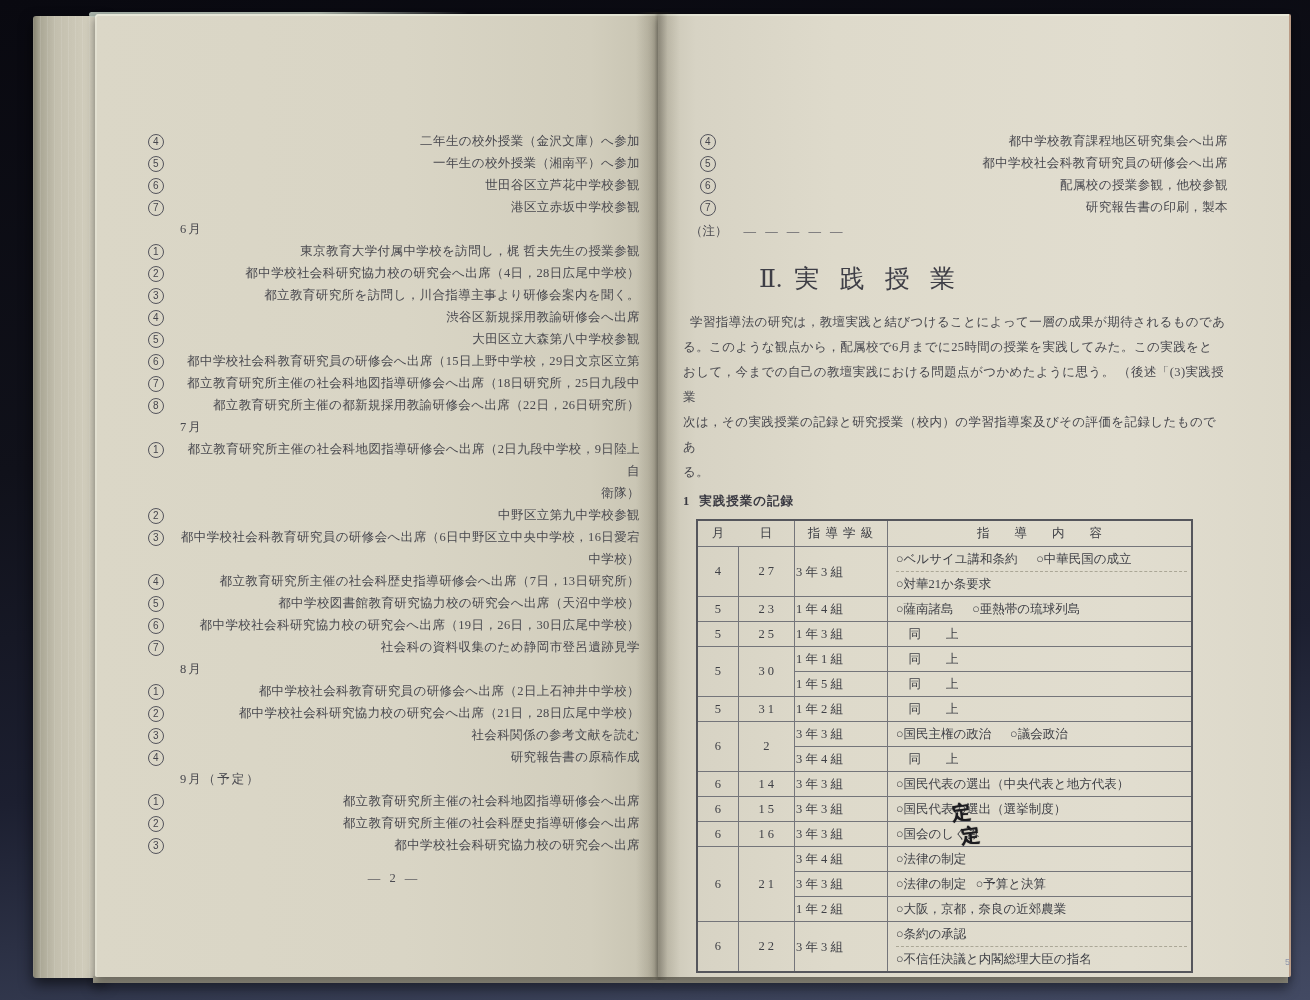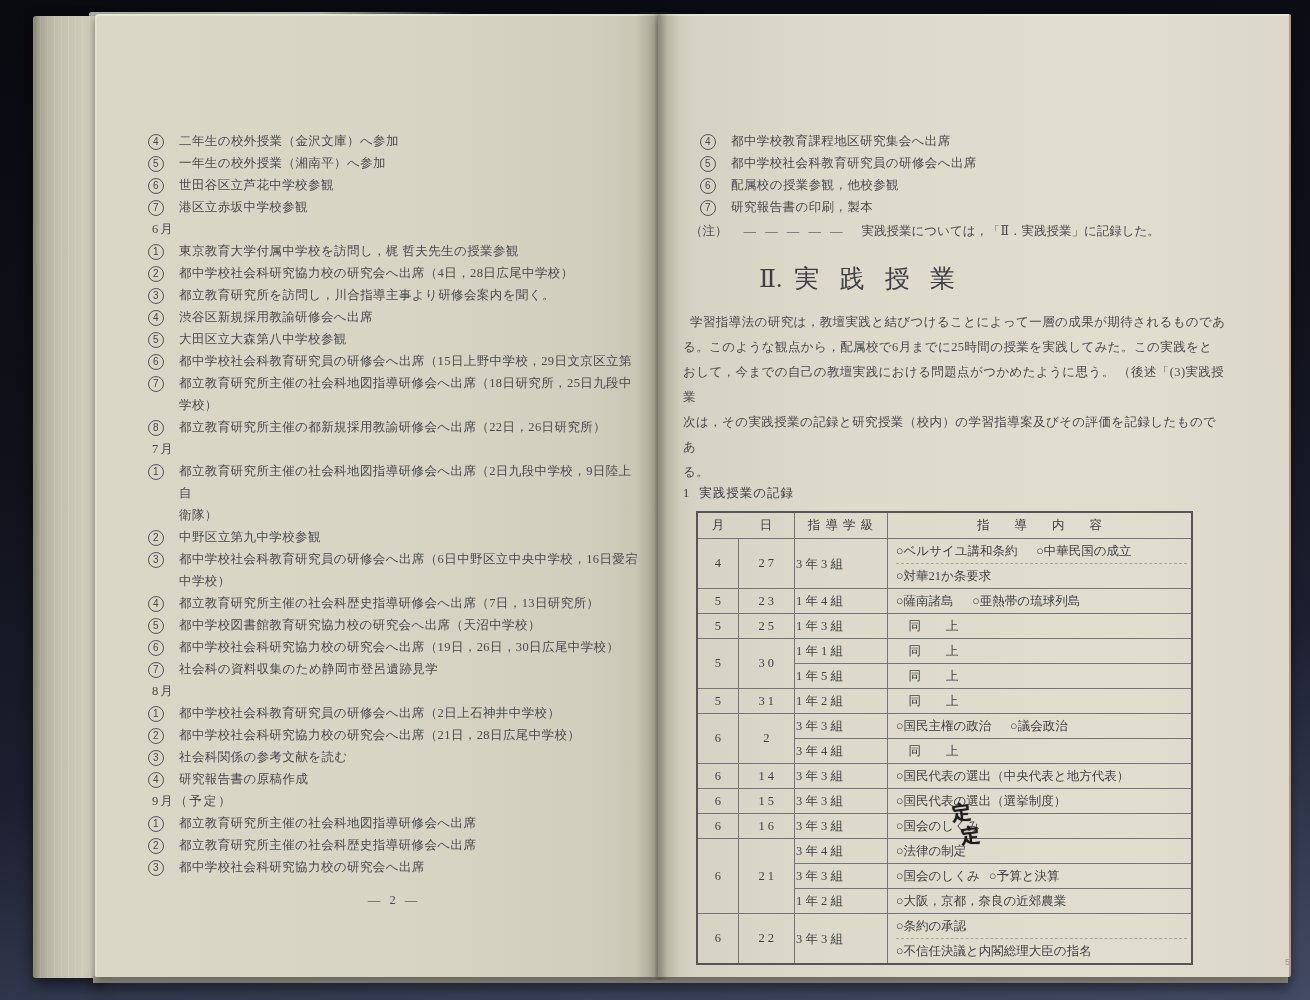--- a/index.html
+++ b/index.html
@@ -50,40 +50,40 @@
   .content{position:absolute;color:#48484e;font-size:12.5px;}
   .lline,.mh,.li{letter-spacing:.4px;}
   .li{display:flex;line-height:22px;}
   .ln{
     flex:none;display:inline-block;width:14px;height:14px;margin:4px 15px 0 0;
     border:1px solid #54545c;border-radius:50%;
     font-size:10px;line-height:13px;text-align:center;color:#45454c;
     font-family:"Liberation Sans","DejaVu Sans",sans-serif;
   }
   .lt{flex:1;}
-  .lline{line-height:22px;white-space:pre-wrap;}
-  .mh{line-height:22px;margin-left:4px;letter-spacing:2px;}
+  .lline{line-height:22px;white-space:pre-wrap;text-align:right;}
+  .mh{line-height:22px;margin-left:32px;letter-spacing:2px;}
   .pagenum{margin-top:12px;text-align:center;letter-spacing:3px;line-height:20px;color:#4c4c52;}
 
   
   .content-left{left:53px;top:116px;width:492px;}
 
   
   .content-right{left:25px;top:116px;width:545px;}
   .right-list{margin-left:17px;}
   .note{display:flex;line-height:22px;margin:2px 0 0 7px;}
   .note span{margin-right:16px;}
   .dashes{letter-spacing:3px;color:#50505a;}
   .heading{
     margin:20px 0 0 76px;font-size:25px;font-weight:normal;color:#3e3e46;letter-spacing:7px;
   }
   .heading .hnum{letter-spacing:0;margin-right:12px;}
   .intro{margin-top:15px;}
   .intro-line{line-height:25px;letter-spacing:.4px;white-space:pre-wrap;}
-  .subheading{font-weight:normal;color:#3a3a42;letter-spacing:1px;}
+  .subheading{margin-top:8px;font-weight:bold;color:#3a3a42;letter-spacing:1px;}
   .subheading .shnum{margin-right:9px;}
 
   
   table.ptable{
     margin:9px 0 0 13px;border-collapse:collapse;width:497px;color:#3f4046;
     border:2px solid #55565c;table-layout:fixed;
   }
   .ptable th,.ptable td{border:1px solid #74757a;font-weight:normal;vertical-align:middle;}
   .ptable thead th{line-height:23px;font-size:12.5px;white-space:pre;padding:1px 0;}
   th.h-month{border-right:none;width:40px;}
@@ -178,21 +178,20 @@
             <div class="li">
               <span class="ln">6</span>
               <div class="lt">
                 <div class="lline">都中学校社会科教育研究員の研修会へ出席（15日上野中学校，29日文京区立第</div>
               </div>
             </div>
             <div class="li">
               <span class="ln">7</span>
               <div class="lt">
                 <div class="lline">都立教育研究所主催の社会科地図指導研修会へ出席（18日研究所，25日九段中</div>
-                <div class="lline">学校）</div>
               </div>
             </div>
             <div class="li">
               <span class="ln">8</span>
               <div class="lt">
                 <div class="lline">都立教育研究所主催の都新規採用教諭研修会へ出席（22日，26日研究所）</div>
               </div>
             </div>
             <div class="mh">7月</div>
             <div class="li">
@@ -313,21 +312,20 @@
               <span class="ln">7</span>
               <div class="lt">
                 <div class="lline">研究報告書の印刷，製本</div>
               </div>
             </div>
           </div>
 
         <div class="note">
           <span>（注）</span>
           <span class="dashes">— — — — —</span>
-          <span>実践授業については，「Ⅱ．実践授業」に記録した。</span>
         </div>
 
         <div class="heading">
           <span class="hnum">Ⅱ.</span><span>実 践 授 業</span>
         </div>
 
         <div class="intro" id="intro">
             <div class="intro-line">  学習指導法の研究は，教壇実践と結びつけることによって一層の成果が期待されるものであ</div>
             <div class="intro-line">る。このような観点から，配属校で6月までに25時間の授業を実践してみた。この実践をと</div>
             <div class="intro-line">おして，今までの自己の教壇実践における問題点がつかめたように思う。 （後述「(3)実践授業</div>
@@ -438,21 +436,21 @@
                 <td class="c-m" rowspan="3">6</td>
                 <td class="c-d" rowspan="3">2 1</td>
                 <td class="c-cls">3 年 4 組</td>
                 <td class="c-ct">
                   <div class="tline">○法律の制定</div>
                 </td>
               </tr>
               <tr class="sub">
                 <td class="c-cls">3 年 3 組</td>
                 <td class="c-ct">
-                  <div class="tline">○国会のしくみ   ○予算と決算</div>
+                  <div class="tline">○法律の制定   ○予算と決算</div>
                 </td>
               </tr>
               <tr class="sub">
                 <td class="c-cls">1 年 2 組</td>
                 <td class="c-ct">
                   <div class="tline">○大阪，京都，奈良の近郊農業</div>
                 </td>
               </tr>
               <tr class="first">
                 <td class="c-m" rowspan="1">6</td>

